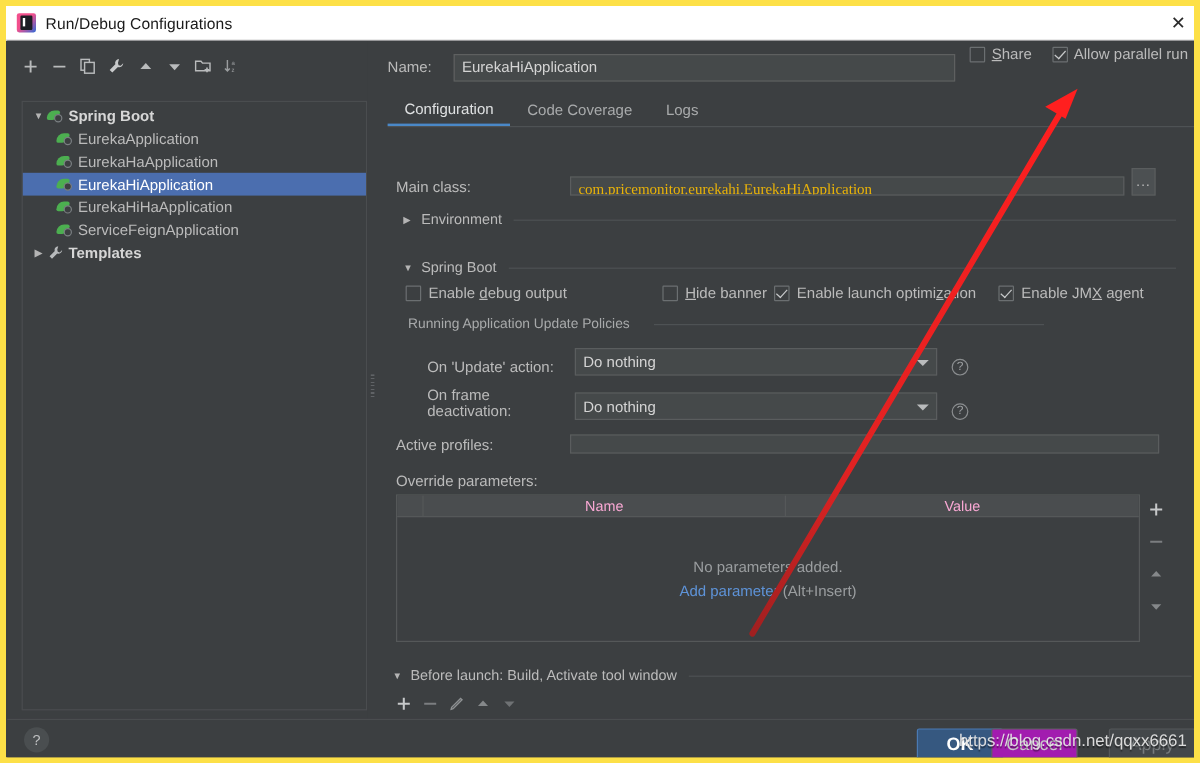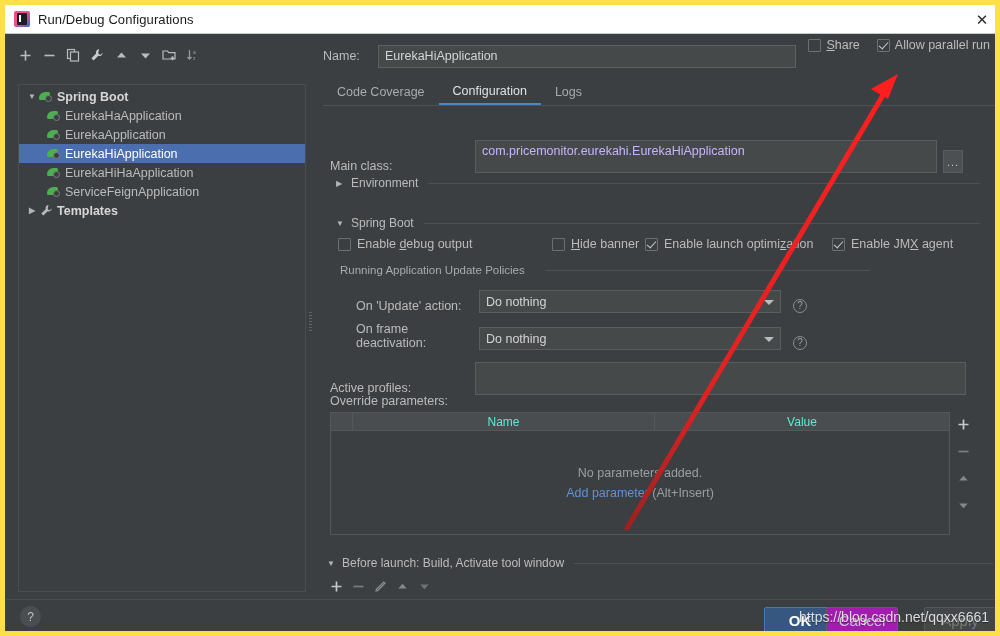--- a/index.html
+++ b/index.html
@@ -154,23 +154,23 @@
   .tab.active { color: #dfe1e2; border-bottom: 2px solid #4a88c7; }
 
   
   #config {
     position: absolute; left: 1px; top: 78px; width: 678px; height: 438px;
     overflow: hidden;
   }
   .row { position: absolute; display: flex; align-items: flex-end; }
   .flabel { color: #bbbbbb; font-size: 12.5px; }
   .field {
-    background: #45494a; border: 1px solid #5a5d5e; height: 33px;
-    color: #c4b5fd; font-size: 12.5px; padding: 0 6px; line-height: 21px;
-    white-space: nowrap; overflow: hidden;
+    background: #45494a; border: 1px solid #5a5d5e; height: 16px;
+    color: #eab308; font-size: 12.5px; padding: 0 6px; line-height: 21px;
+    white-space: nowrap; overflow: hidden; font-family: Liberation Serif, serif;
   }
   .field.empty { background: #45494a; }
   .browse-btn {
     width: 20px; height: 23px; background: #4c5052; border: 1px solid #5a5d5e;
     color: #c0c0c0; display: flex; align-items: center; justify-content: center;
     font-size: 11px; letter-spacing: 1px;
   }
 
   .section-hdr {
     position: absolute; display: flex; align-items: center; gap: 6px;
@@ -206,21 +206,21 @@
   #params-table {
     position: absolute; left: 14px; top: 300px; width: 620px; height: 123px;
     border: 1px solid #555859; background: #3c3f41;
   }
   #params-head {
     display: flex; height: 18px; background: #4a4d4f; border-bottom: 1px solid #555859;
   }
   #params-head .gutter { width: 22px; border-right: 1px solid #555859; }
   #params-head .th {
     display: flex; align-items: center; justify-content: center;
-    color: #5eead4; font-size: 12px; height: 100%;
+    color: #f9a8d4; font-size: 12px; height: 100%;
   }
   #params-head .th.name { flex: 0 0 302px; border-right: 1px solid #555859; }
   #params-head .th.value { flex: 1 1 auto; }
   #params-empty {
     height: 104px; display: flex; flex-direction: column;
     align-items: center; justify-content: center; gap: 6px;
   }
   #params-empty .msg { color: #9b9ea0; font-size: 12.5px; }
   #params-empty .addline { font-size: 12.5px; color: #9b9ea0; }
   #params-empty .addlink { color: #5e93d8; }
@@ -353,29 +353,29 @@
               <i class="ring"></i>
             </span>
           <span>Spring Boot</span>
         </div>
         <div class="tree-row">
           <span class="indent"></span>
           <span class="spring-icon">
               <i class="leaf"></i>
               <i class="ring"></i>
             </span>
-          <span>EurekaHaApplication</span>
+          <span>EurekaApplication</span>
         </div>
         <div class="tree-row">
           <span class="indent"></span>
           <span class="spring-icon">
               <i class="leaf"></i>
               <i class="ring"></i>
             </span>
-          <span>EurekaApplication</span>
+          <span>EurekaHaApplication</span>
         </div>
         <div class="tree-row selected">
           <span class="indent"></span>
           <span class="spring-icon">
               <i class="leaf"></i>
               <i class="ring"></i>
             </span>
           <span>EurekaHiApplication</span>
         </div>
         <div class="tree-row">
@@ -418,22 +418,22 @@
         <div id="name-input" placeholder="">EurekaHiApplication</div>
       </div>
       <div id="share-wrap">
         <div class="cb"></div>
         <div class="cb-label"><span class="mn">S</span>hare</div>
         <div class="cb checked"></div>
         <div class="cb-label">Allow parallel run</div>
       </div>
 
       <div id="tabs">
+        <div class="tab active">Configuration</div>
         <div class="tab">Code Coverage</div>
-        <div class="tab active">Configuration</div>
         <div class="tab">Logs</div>
       </div>
 
       <div id="config">
 
         <div class="row" style="left:14px; top:28px; width:650px;">
           <span class="flabel" style="width:145px;">Main class:</span>
           <span class="field" style="width:462px;">com.pricemonitor.eurekahi.EurekaHiApplication</span>
           <span class="browse-btn" style="margin-left:6px;">...</span>
         </div>

